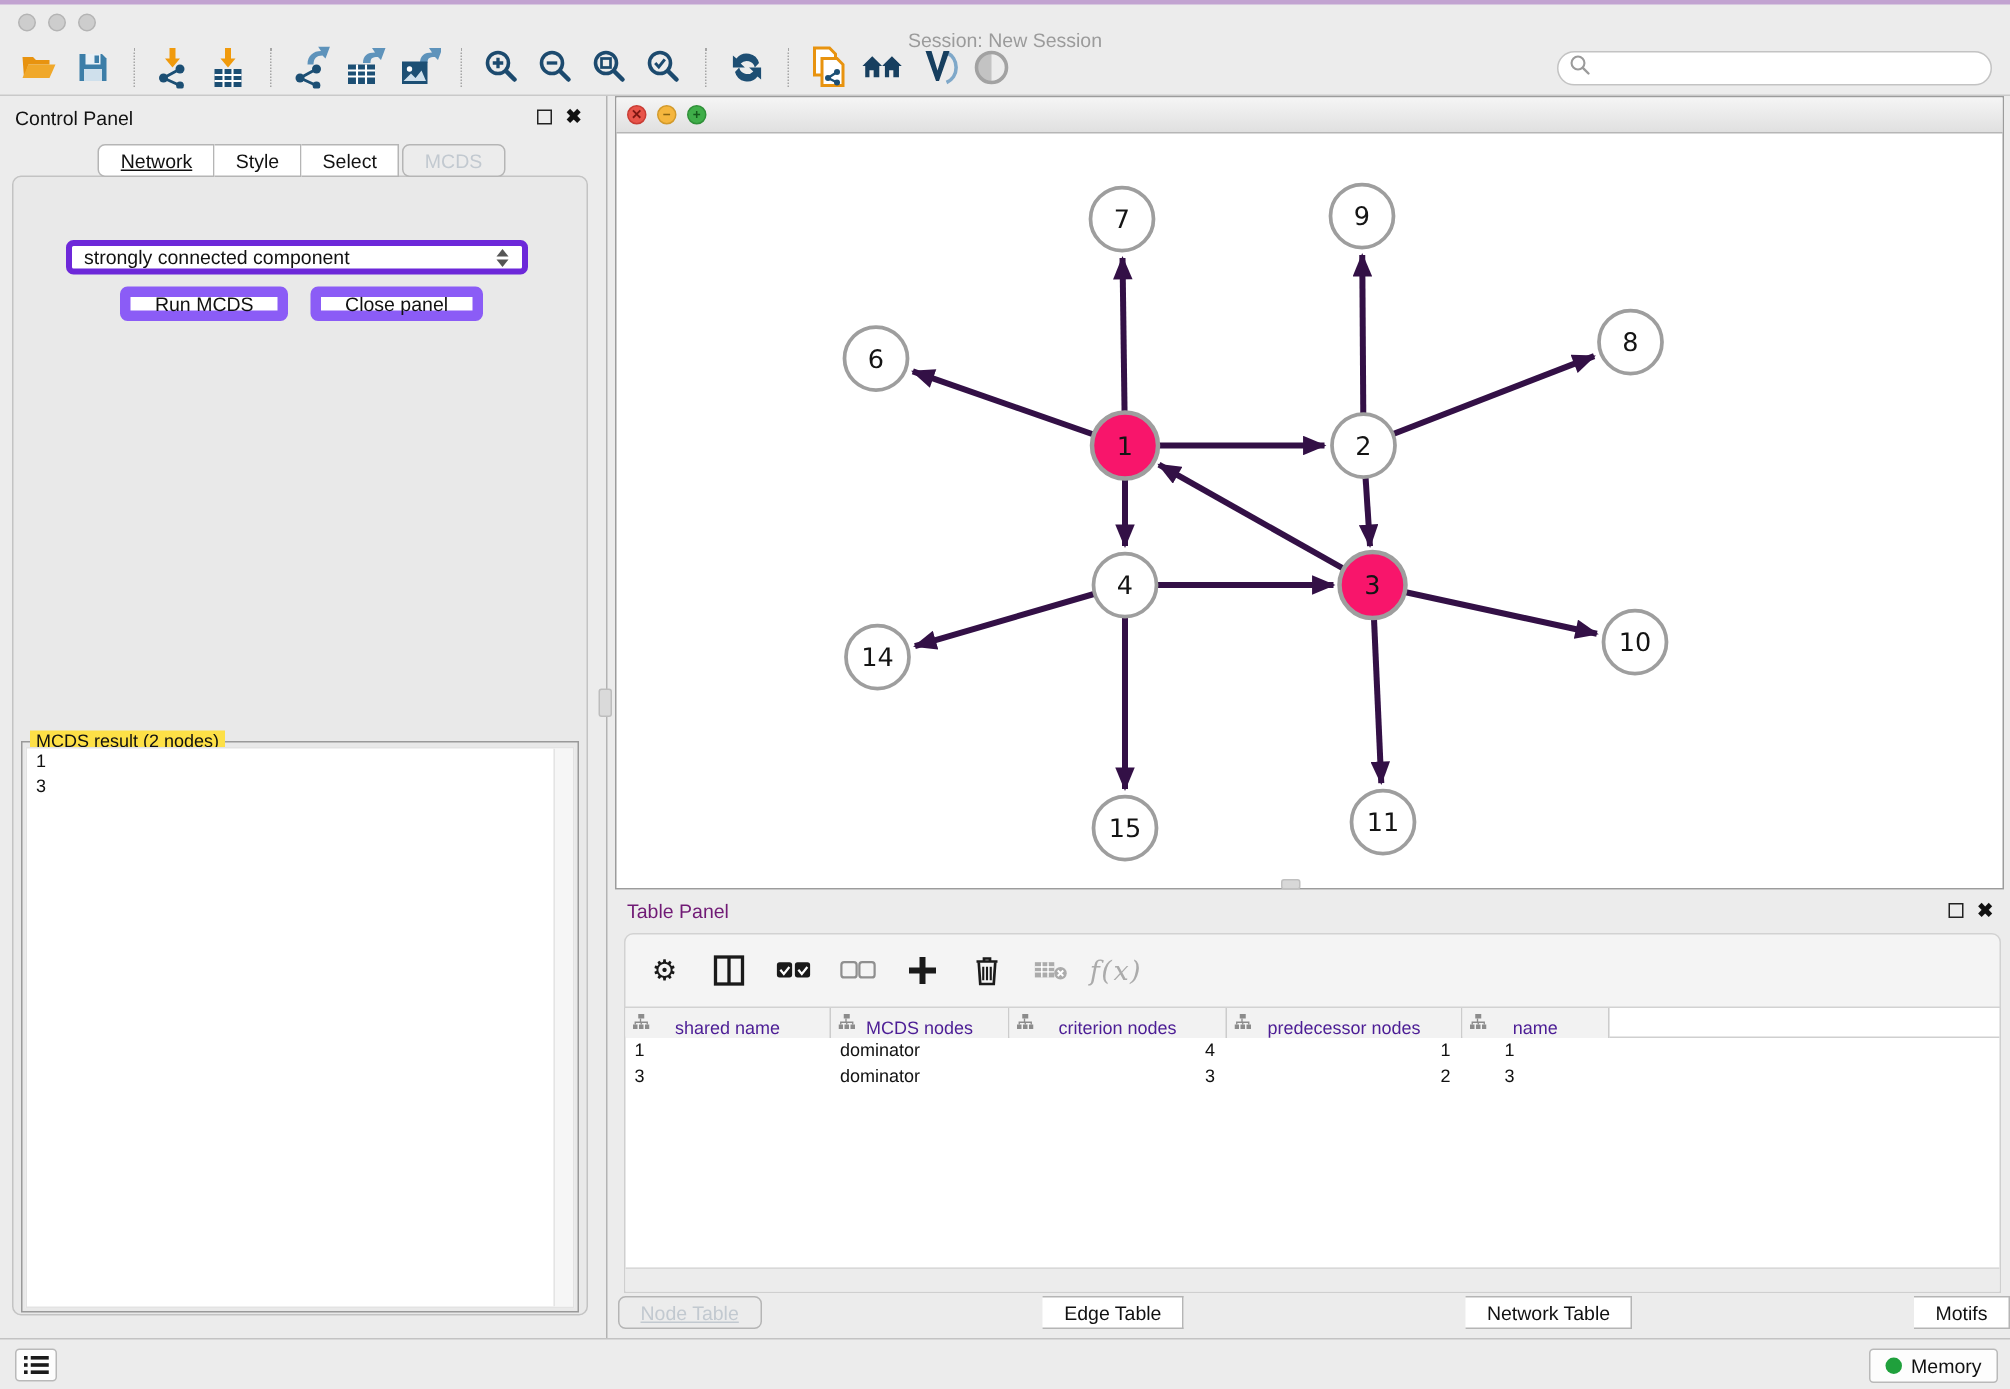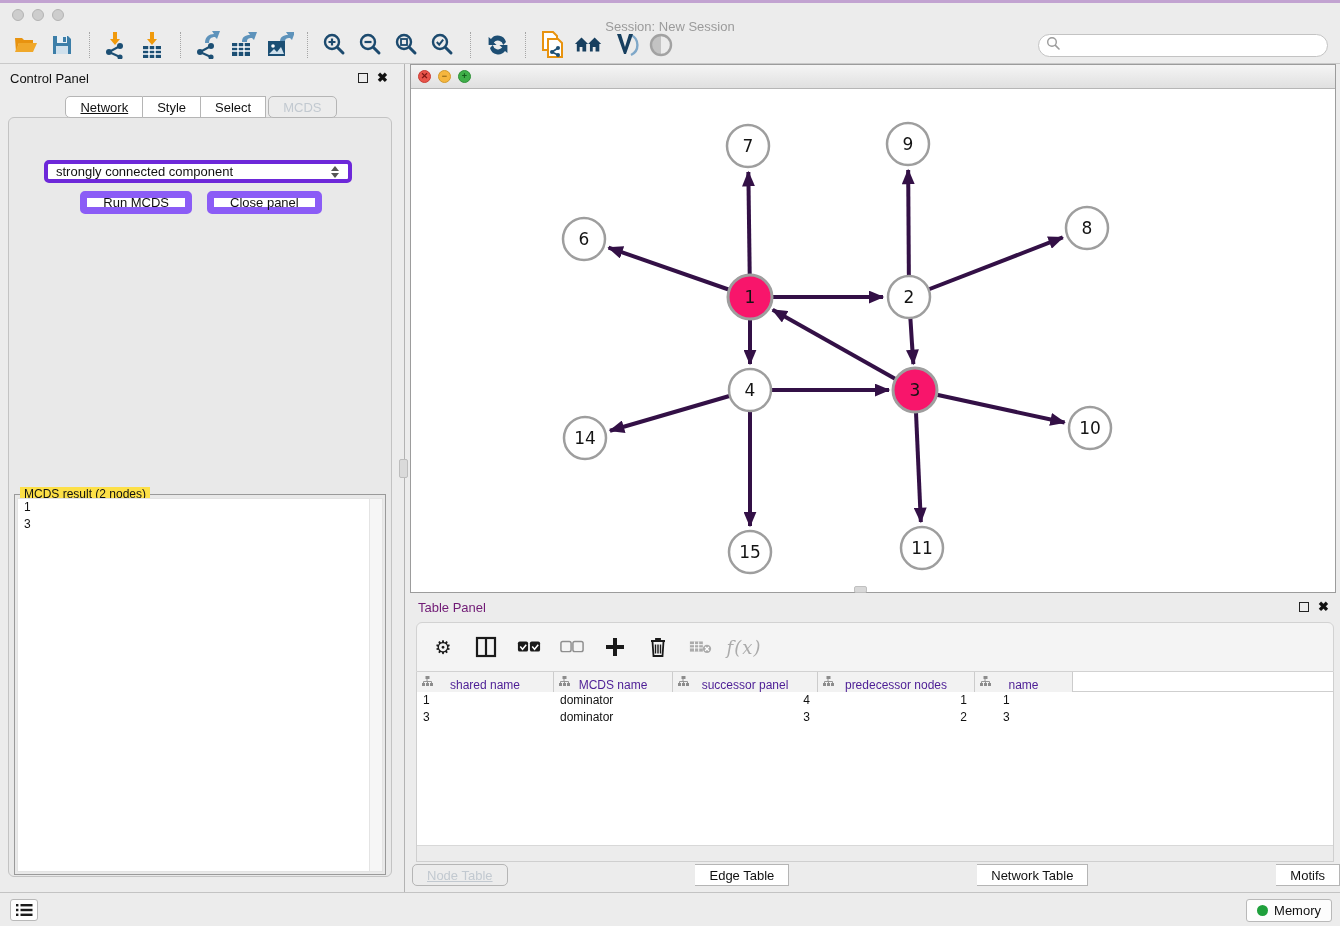--- a/index.html
+++ b/index.html
@@ -401,33 +401,33 @@
       <div class="th-cell" style="width: 119px;">
         <svg class="th-tree" width="11" height="11" viewBox="0 0 11 11">
           <g fill="#8C8C8C">
             <rect x="3.5" y="0" width="4" height="3"></rect>
             <rect x="0" y="7" width="3" height="3"></rect>
             <rect x="4" y="7" width="3" height="3"></rect>
             <rect x="8" y="7" width="3" height="3"></rect>
             <path d="M5 3 v2 M1.5 7 V5.5 h8 V7 M5.5 5.5 V7" stroke="#8C8C8C" stroke-width="0.9" fill="none"></path>
           </g>
         </svg>
-        <span>MCDS name</span>
+        <span>MCDS nodes</span>
       </div>
       <div class="th-cell" style="width: 145px;">
         <svg class="th-tree" width="11" height="11" viewBox="0 0 11 11">
           <g fill="#8C8C8C">
             <rect x="3.5" y="0" width="4" height="3"></rect>
             <rect x="0" y="7" width="3" height="3"></rect>
             <rect x="4" y="7" width="3" height="3"></rect>
             <rect x="8" y="7" width="3" height="3"></rect>
             <path d="M5 3 v2 M1.5 7 V5.5 h8 V7 M5.5 5.5 V7" stroke="#8C8C8C" stroke-width="0.9" fill="none"></path>
           </g>
         </svg>
-        <span>successor panel</span>
+        <span>criterion nodes</span>
       </div>
       <div class="th-cell" style="width: 157px;">
         <svg class="th-tree" width="11" height="11" viewBox="0 0 11 11">
           <g fill="#8C8C8C">
             <rect x="3.5" y="0" width="4" height="3"></rect>
             <rect x="0" y="7" width="3" height="3"></rect>
             <rect x="4" y="7" width="3" height="3"></rect>
             <rect x="8" y="7" width="3" height="3"></rect>
             <path d="M5 3 v2 M1.5 7 V5.5 h8 V7 M5.5 5.5 V7" stroke="#8C8C8C" stroke-width="0.9" fill="none"></path>
           </g>

